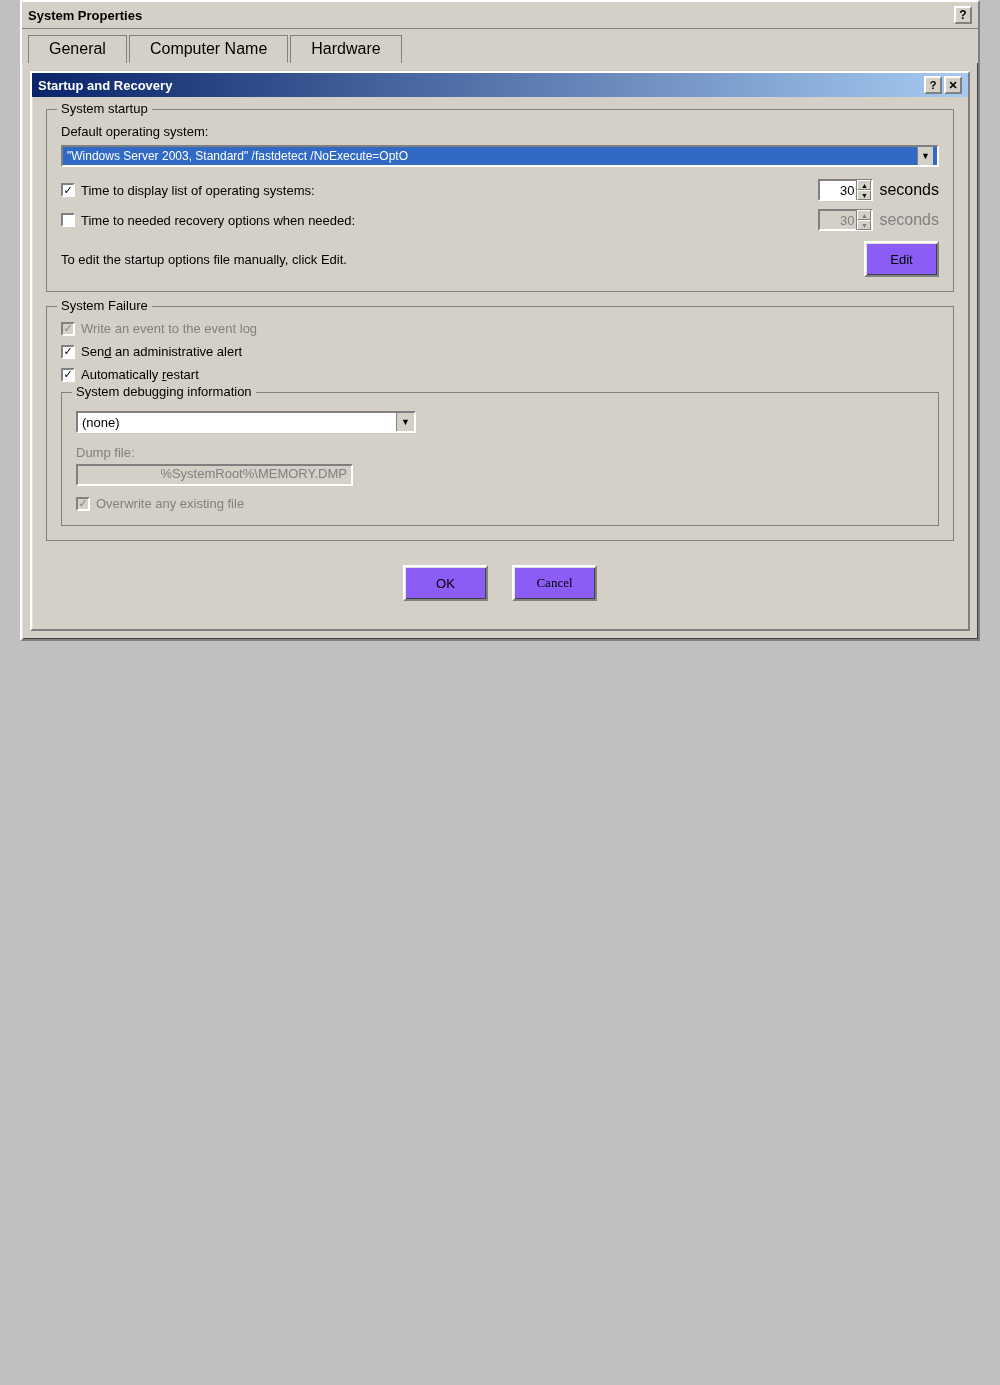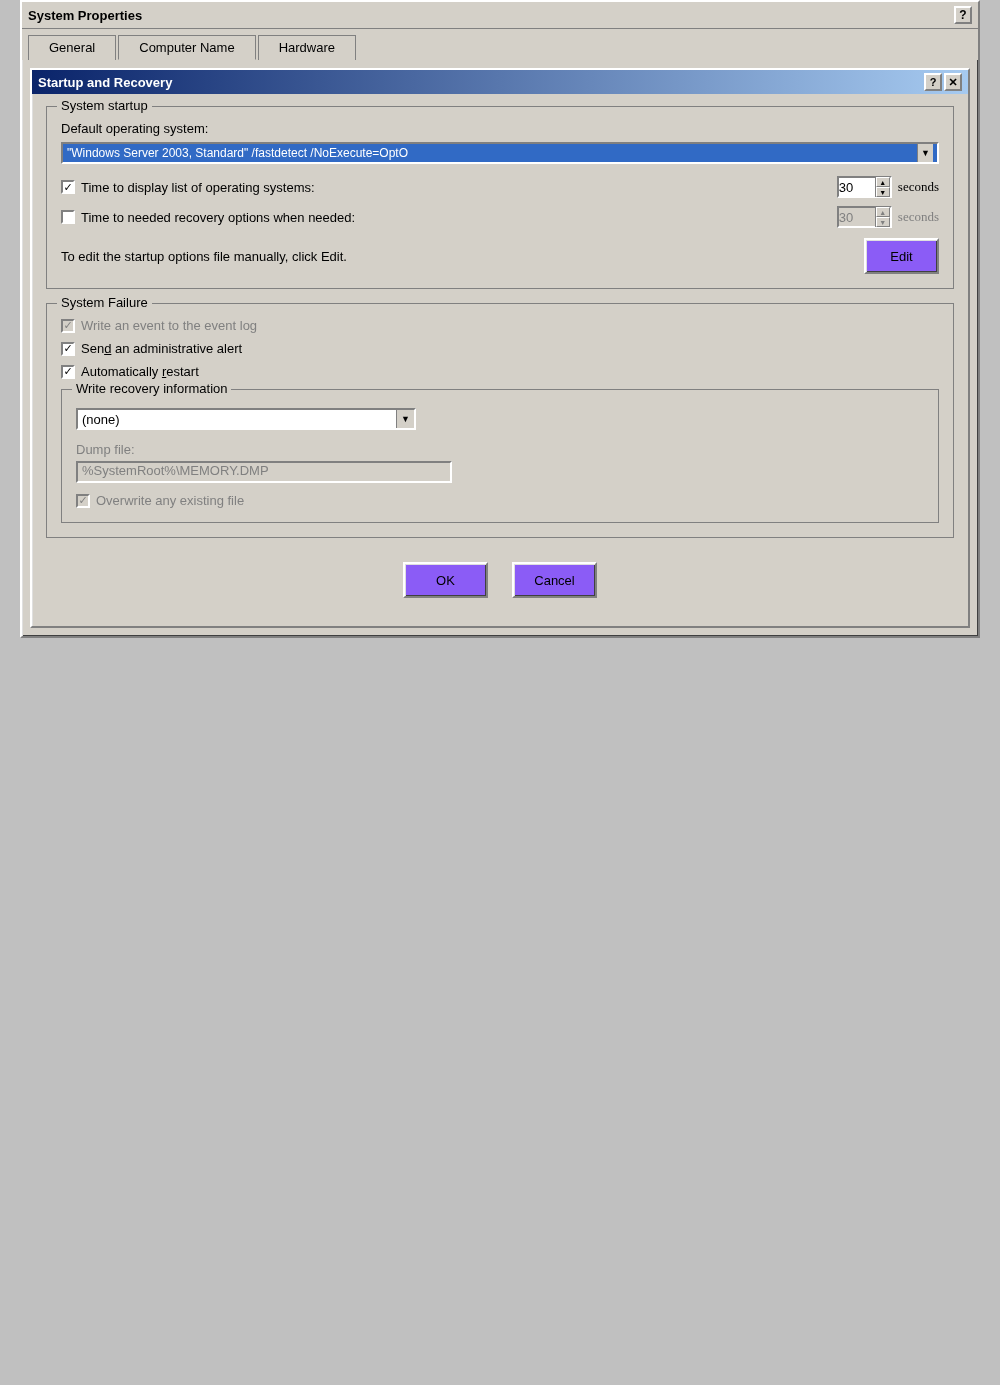--- a/index.html
+++ b/index.html
@@ -54,21 +54,21 @@
       padding: 6px 6px 0 6px;
       background: #d4d0c8;
     }
 
     .tab {
       padding: 4px 20px;
       border: 1px solid #808080;
       border-bottom: none;
       background: #d4d0c8;
       cursor: pointer;
-      font-size: 13px;
+      font-size: 16px;
       position: relative;
       margin-right: 2px;
     }
 
     .tab.active {
       background: #d4d0c8;
       border-color: #808080;
       border-bottom: 1px solid #d4d0c8;
       z-index: 2;
       font-weight: normal;
@@ -200,20 +200,21 @@
       border-color: #808080 #fff #fff #808080;
       background: #fff;
       height: 22px;
     }
 
     .spinner-input {
       width: 36px;
       height: 100%;
       border: none;
       background: transparent;
+      text-align: right;
       padding-right: 2px;
       font-size: 13px;
       outline: none;
     }
 
     .spinner-input.disabled {
       background: #d4d0c8;
       color: #808080;
     }
 
@@ -231,23 +232,22 @@
       border-color: #fff #808080 #808080 #fff;
       display: flex;
       align-items: center;
       justify-content: center;
       cursor: pointer;
       font-size: 7px;
       line-height: 1;
     }
 
     .seconds-label {
-      font-size: 13px;
+      font-size: 16px;
       color: #000;
-      font-family: Liberation Serif, serif;
     }
 
     .seconds-label.disabled {
       color: #808080;
     }
 
     .edit-row {
       display: flex;
       align-items: center;
       justify-content: space-between;
@@ -350,28 +350,29 @@
       cursor: pointer;
     }
 
     .dump-file-label {
       font-size: 13px;
       color: #808080;
       margin-bottom: 4px;
     }
 
     .dump-file-input {
-      width: 376px;
+      width: 277px;
       height: 22px;
       background: #d4d0c8;
       border: 2px solid;
       border-color: #808080 #fff #fff #808080;
       padding: 0 4px;
       font-size: 13px;
       color: #808080;
+      text-align: right;
     }
 
     .overwrite-row {
       margin-top: 10px;
       display: flex;
       align-items: center;
     }
 
     .dialog-footer {
       display: flex;
@@ -500,21 +501,21 @@
           </div>
 
           <div class="checkbox-row">
             <div class="checkbox checked"></div>
             <span class="cb-label">
               Automatically <span class="underline">r</span>estart
             </span>
           </div>
 
           <div class="sub-group">
-            <span class="sub-group-label">Write recovery information</span>
+            <span class="sub-group-label">System debugging information</span>
 
             <div class="debug-dropdown">
               <span class="debug-dropdown-text">(none)</span>
               <div class="debug-dropdown-arrow">▼</div>
             </div>
 
             <div class="dump-file-label">Dump file:</div>
             <div class="dump-file-input">%SystemRoot%\MEMORY.DMP</div>
 
             <div class="overwrite-row">
@@ -522,19 +523,19 @@
               <span style="color:#808080; font-size:13px;">Overwrite any existing file</span>
             </div>
 
           </div>
 
         </div>
       </div>
 
       <div class="dialog-footer">
         <button class="win-button" style="min-width:85px;">OK</button>
-        <button class="win-button" style="min-width:85px;">Cancel</button>
+        <button class="win-button" style="min-width:85px;font-family:Liberation Serif, serif;">Cancel</button>
       </div>
 
     </div>
   </div>
 
 </div>
 
 </body></html>

